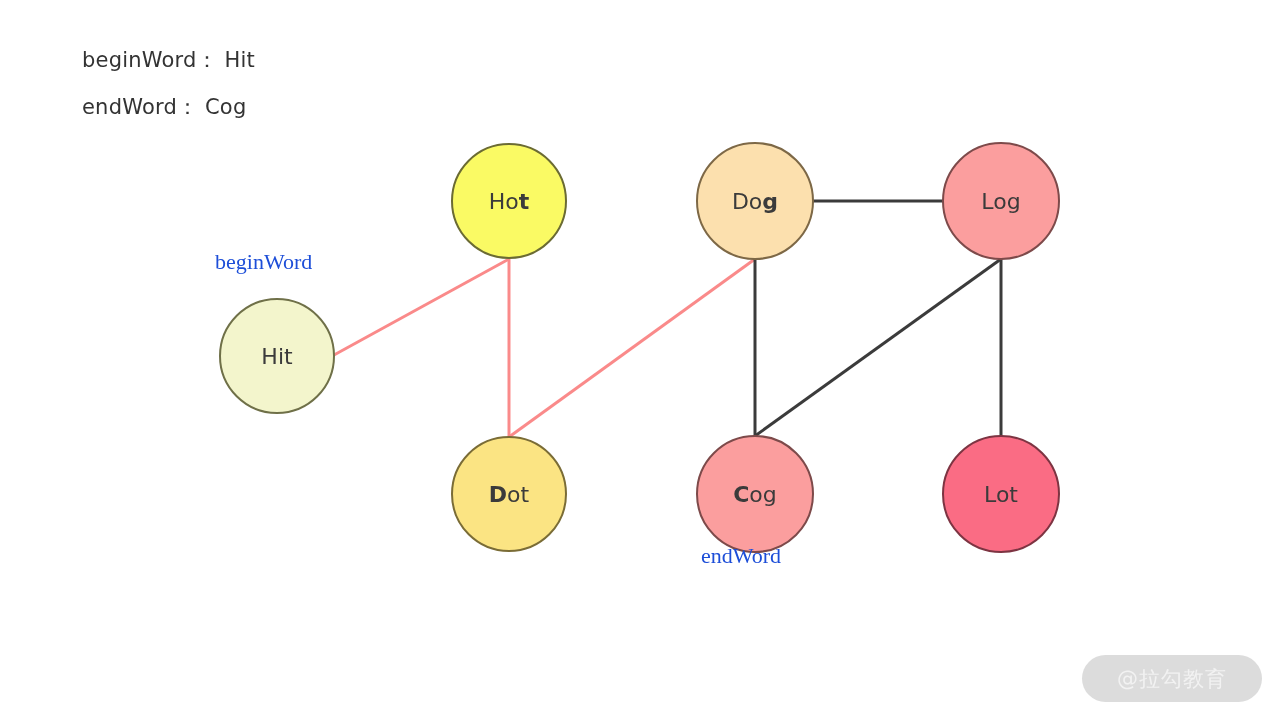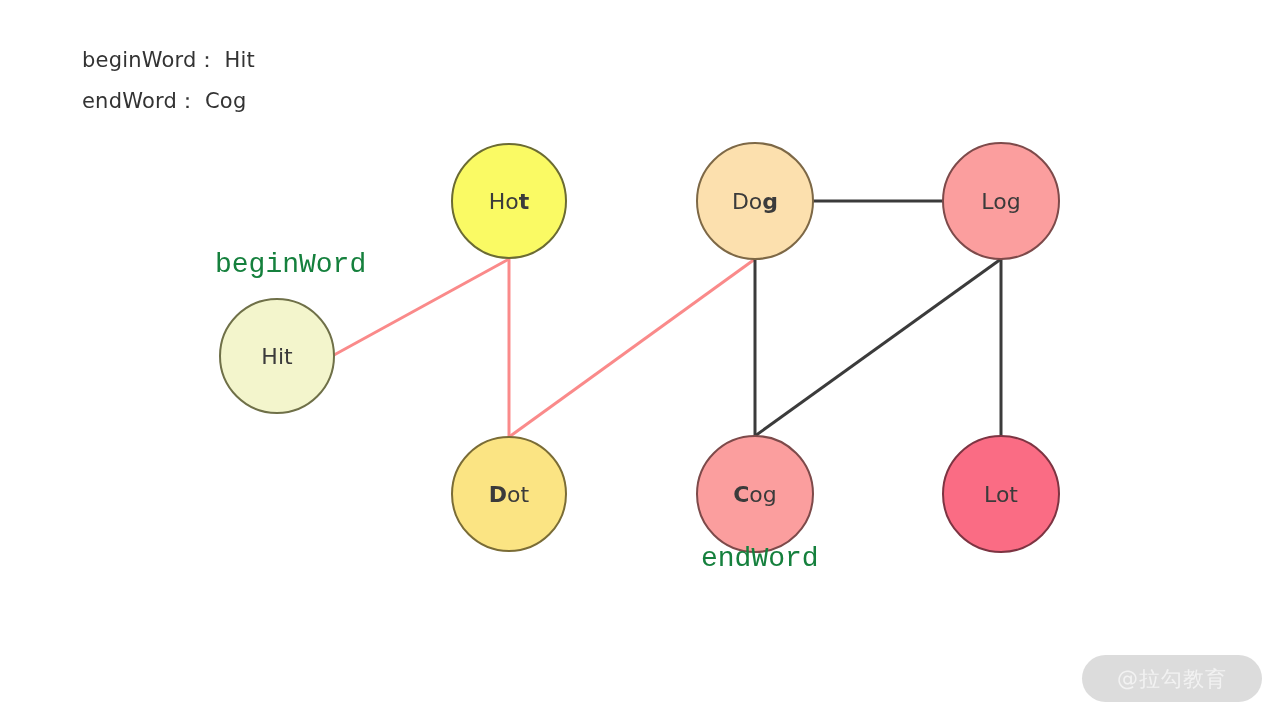--- a/index.html
+++ b/index.html
@@ -25,41 +25,41 @@
     position: absolute;
     left: 82px;
     color: #333333;
     font-family: "DejaVu Sans", sans-serif;
     font-size: 21px;
     font-weight: 400;
     letter-spacing: 0.2px;
     white-space: pre;
   }
   #begin-word-line { top: 46px; }
-  #end-word-line { top: 87px; text-align: center; }
+  #end-word-line { top: 93px; text-align: center; }
 
   #graph-svg {
     position: absolute;
     left: 0; top: 0;
     width: 1280px;
     height: 720px;
   }
   .node-label {
     font-family: "DejaVu Sans", sans-serif;
     font-size: 22px;
     fill: #3b3b3b;
   }
   .node-label .bold {
     font-weight: bold;
   }
   .annot-label {
     position: absolute;
-    color: #15803d;
-    font-family: Liberation Mono, monospace;
-    font-size: 28px;
+    color: #1d4ed8;
+    font-family: Liberation Serif, serif;
+    font-size: 22px;
     white-space: pre;
   }
   #annot-begin {
     left: 215px;
     top: 249px;
   }
   #annot-end {
     left: 701px;
     top: 543px;
   }

